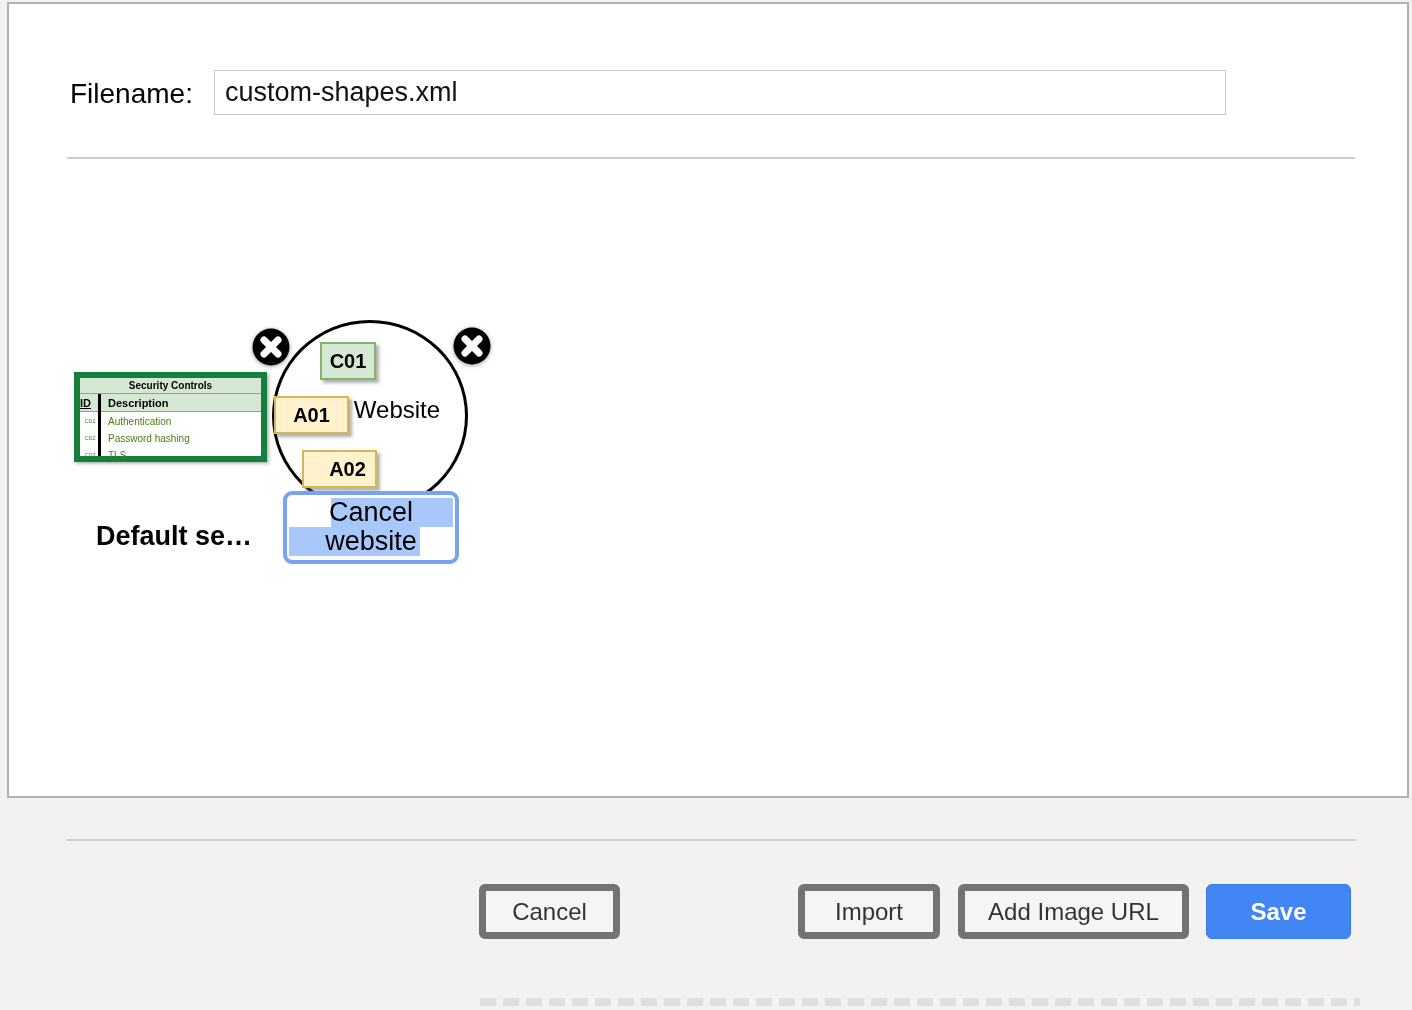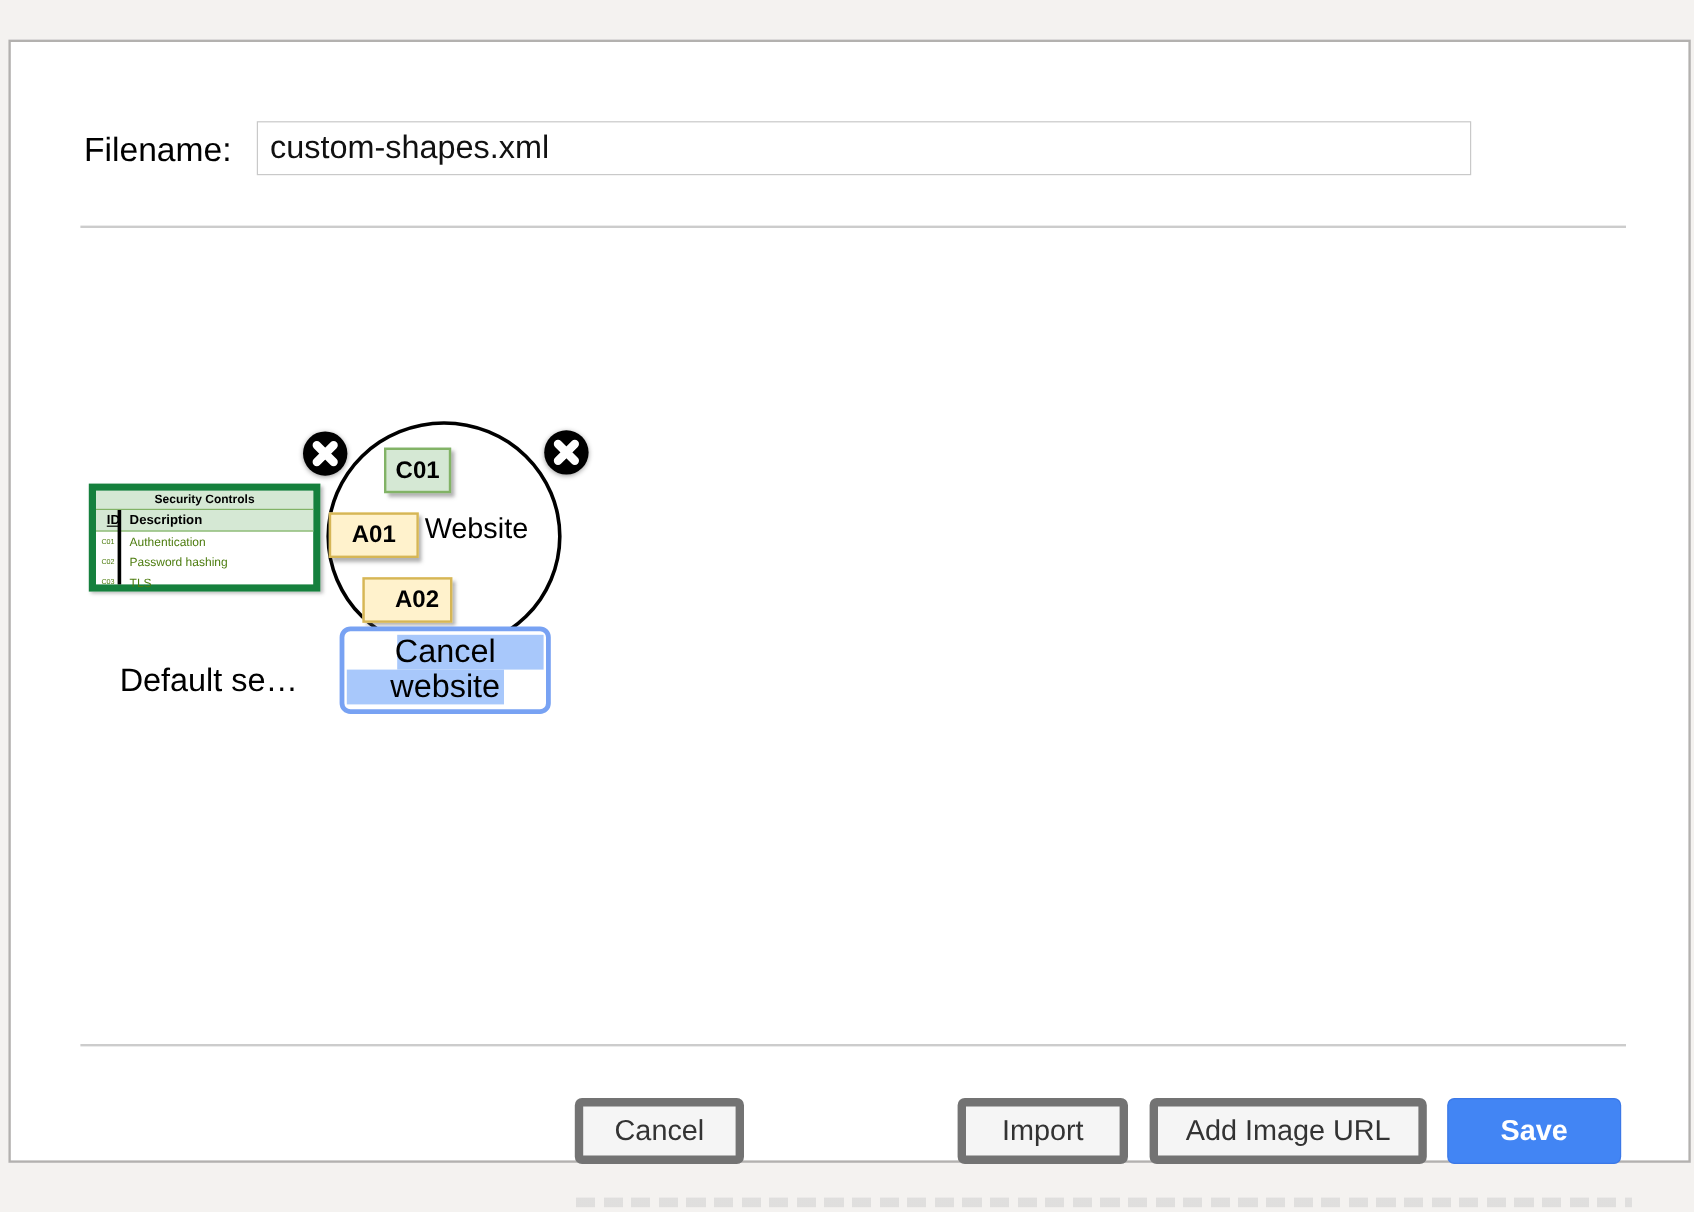--- a/index.html
+++ b/index.html
@@ -1,22 +1,22 @@
 <!DOCTYPE html>
 <html><head>
 <meta charset="utf-8">
 <style>
   * { box-sizing: border-box; margin: 0; padding: 0; }
   html, body { width: 1412px; height: 1010px; overflow: hidden; }
   body { background: #f4f2f0; font-family: "Liberation Sans", sans-serif; position: relative; }
 
   
   .dialog {
-    position: absolute; left: 7px; top: 2px; width: 1402px; height: 936px;
-    background: #ffffff; border: 2px solid #b3b1af; margin-top: 31px;
+    position: absolute; left: 7px; top: 2px; width: 1402px; height: 796px;
+    background: #ffffff; border: 2px solid #b3b1af;
   }
   .divider { position: absolute; left: 58px; width: 1288px; height: 2px; background: #cccccc; }
   .divider.top { top: 153px; }
   .divider.bottom { top: 835px; }
 
   
   .filename-label {
     position: absolute; left: 61px; top: 74px; font-size: 28px; color: #000;
   }
   .filename-input {
@@ -35,21 +35,21 @@
     box-shadow: 2px 2px 3px rgba(100,100,100,0.45);
   }
   .shape-table .t-title {
     height: 16px; background: #d5e8d4; border-bottom: 1px solid #82b366;
     font-size: 10px; font-weight: bold; text-align: center; line-height: 16px; color: #000;
   }
   .shape-table .t-head {
     height: 18px; background: #d5e8d4; border-bottom: 1px solid #82b366;
     display: flex; align-items: center; font-size: 11px; font-weight: bold; color: #000;
   }
-  .shape-table .t-head .c-id { width: 20px; text-align: right; text-decoration: underline; }
+  .shape-table .t-head .c-id { width: 20px; text-align: left; text-decoration: underline; }
   .shape-table .t-head .c-desc { padding-left: 8px; }
   .shape-table .t-row { height: 16px; display: flex; align-items: center; color: #4d7c0f; margin-top: 1px; }
   .shape-table .t-row .c-id { width: 20px; font-size: 6px; text-align: center; }
   .shape-table .t-row .c-desc { font-size: 10px; padding-left: 8px; }
   .shape-table .vbar { position: absolute; left: 18px; top: 16px; bottom: 0; width: 3px; background: #000; }
 
   
   .circle-shape {
     position: absolute; left: 263px; top: 161px; width: 196px; height: 192px;
     border: 3px solid #000; border-radius: 50%; background: transparent; z-index: 1;
@@ -73,21 +73,21 @@
   .delete-badge {
     position: absolute; width: 40px; height: 40px; z-index: 5; cursor: pointer;
     filter: drop-shadow(0 1px 2px rgba(0,0,0,0.4));
   }
   .delete-badge.first { left: 242px; top: 168px; }
   .delete-badge.second { left: 443px; top: 167px; }
 
   
   .label-static {
     position: absolute; left: 60px; top: 362px; width: 210px; text-align: center;
-    font-size: 27px; color: #000; white-space: nowrap;
+    font-size: 27px; color: #000; white-space: nowrap; font-weight: bold;
   }
   .label-editor {
     position: absolute; left: 274px; top: 332px; width: 176px; height: 73px;
     background: #fff; border: 4px solid #78a2f3; border-radius: 9px; z-index: 4; cursor: text;
   }
   .label-editor .hl { position: absolute; background: #a8c8fb; height: 29px; }
   .label-editor .hl.l1 { left: 44px; right: 2px; top: 3px; }
   .label-editor .hl.l2 { left: 2px; width: 131px; top: 32px; }
   .label-editor .line {
     position: absolute; left: 0; width: 100%; text-align: center;

